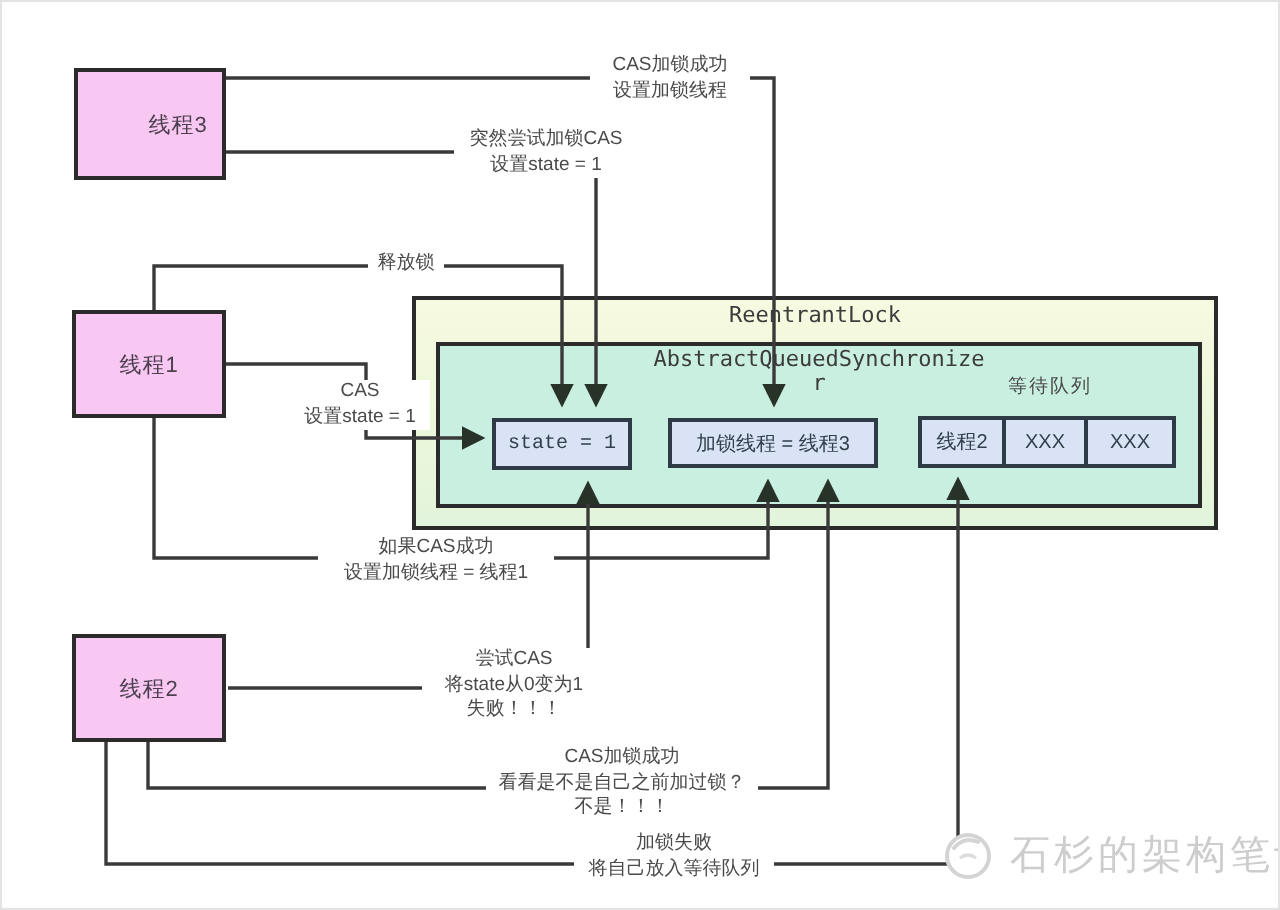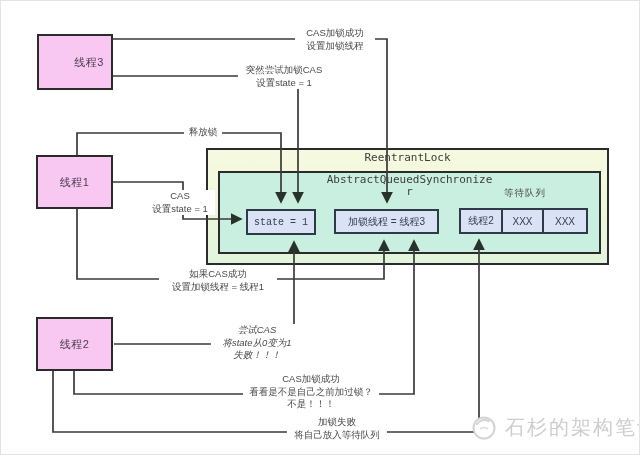--- a/index.html
+++ b/index.html
@@ -92,28 +92,28 @@
       <path d="M76,208 V278 H383 V240" marker-end="url(#ah)"></path>
       <path d="M293,326 V241" marker-end="url(#ah)"></path>
       <path d="M113,343 H258"></path>
       <path d="M73,370 V393 H413 V240" marker-end="url(#ah)"></path>
       <path d="M52,370 V431 H478 V239" marker-end="url(#ah)"></path>
     </g>
   </svg>
 
   <div class="abs ann" style="left:294px;top:26px;width:80px;">CAS加锁成功
 设置加锁线程</div>
-  <div class="abs ann" style="left:237px;top:63px;width:92px;">突然尝试加锁CAS
+  <div class="abs ann" style="left:226px;top:63px;width:92px;">突然尝试加锁CAS
 设置state = 1</div>
   <div class="abs ann" style="left:183px;top:125px;width:38px;">释放锁</div>
   <div class="abs ann" style="left:144px;top:189px;width:70px;">CAS
 设置state = 1</div>
   <div class="abs ann" style="left:158px;top:267px;width:118px;">如果CAS成功
 设置加锁线程 = 线程1</div>
-  <div class="abs ann" style="left:210px;top:323px;width:92px;font-style:italic;">尝试CAS
+  <div class="abs ann" style="left:210px;top:323px;width:92px;">尝试CAS
 将state从0变为1
 失败！！！</div>
   <div class="abs ann" style="left:242px;top:372px;width:136px;">CAS加锁成功
 看看是不是自己之前加过锁？
 不是！！！</div>
   <div class="abs ann" style="left:286px;top:415px;width:100px;">加锁失败
 将自己放入等待队列</div>
 
   <div class="abs watermark" style="left:468px;top:411px;">
     <svg width="30" height="30" viewBox="0 0 30 30">

